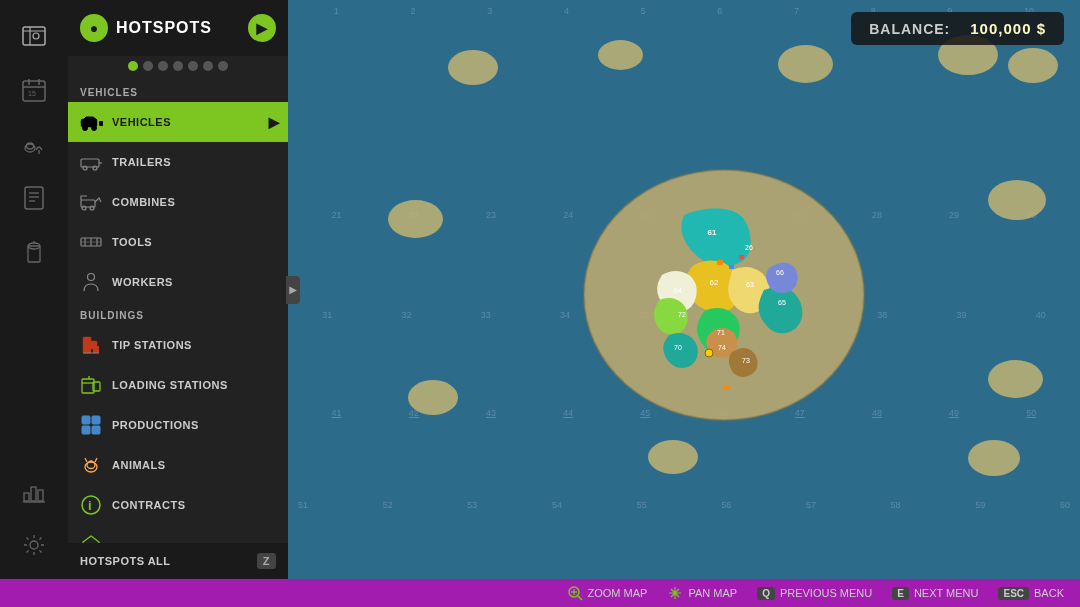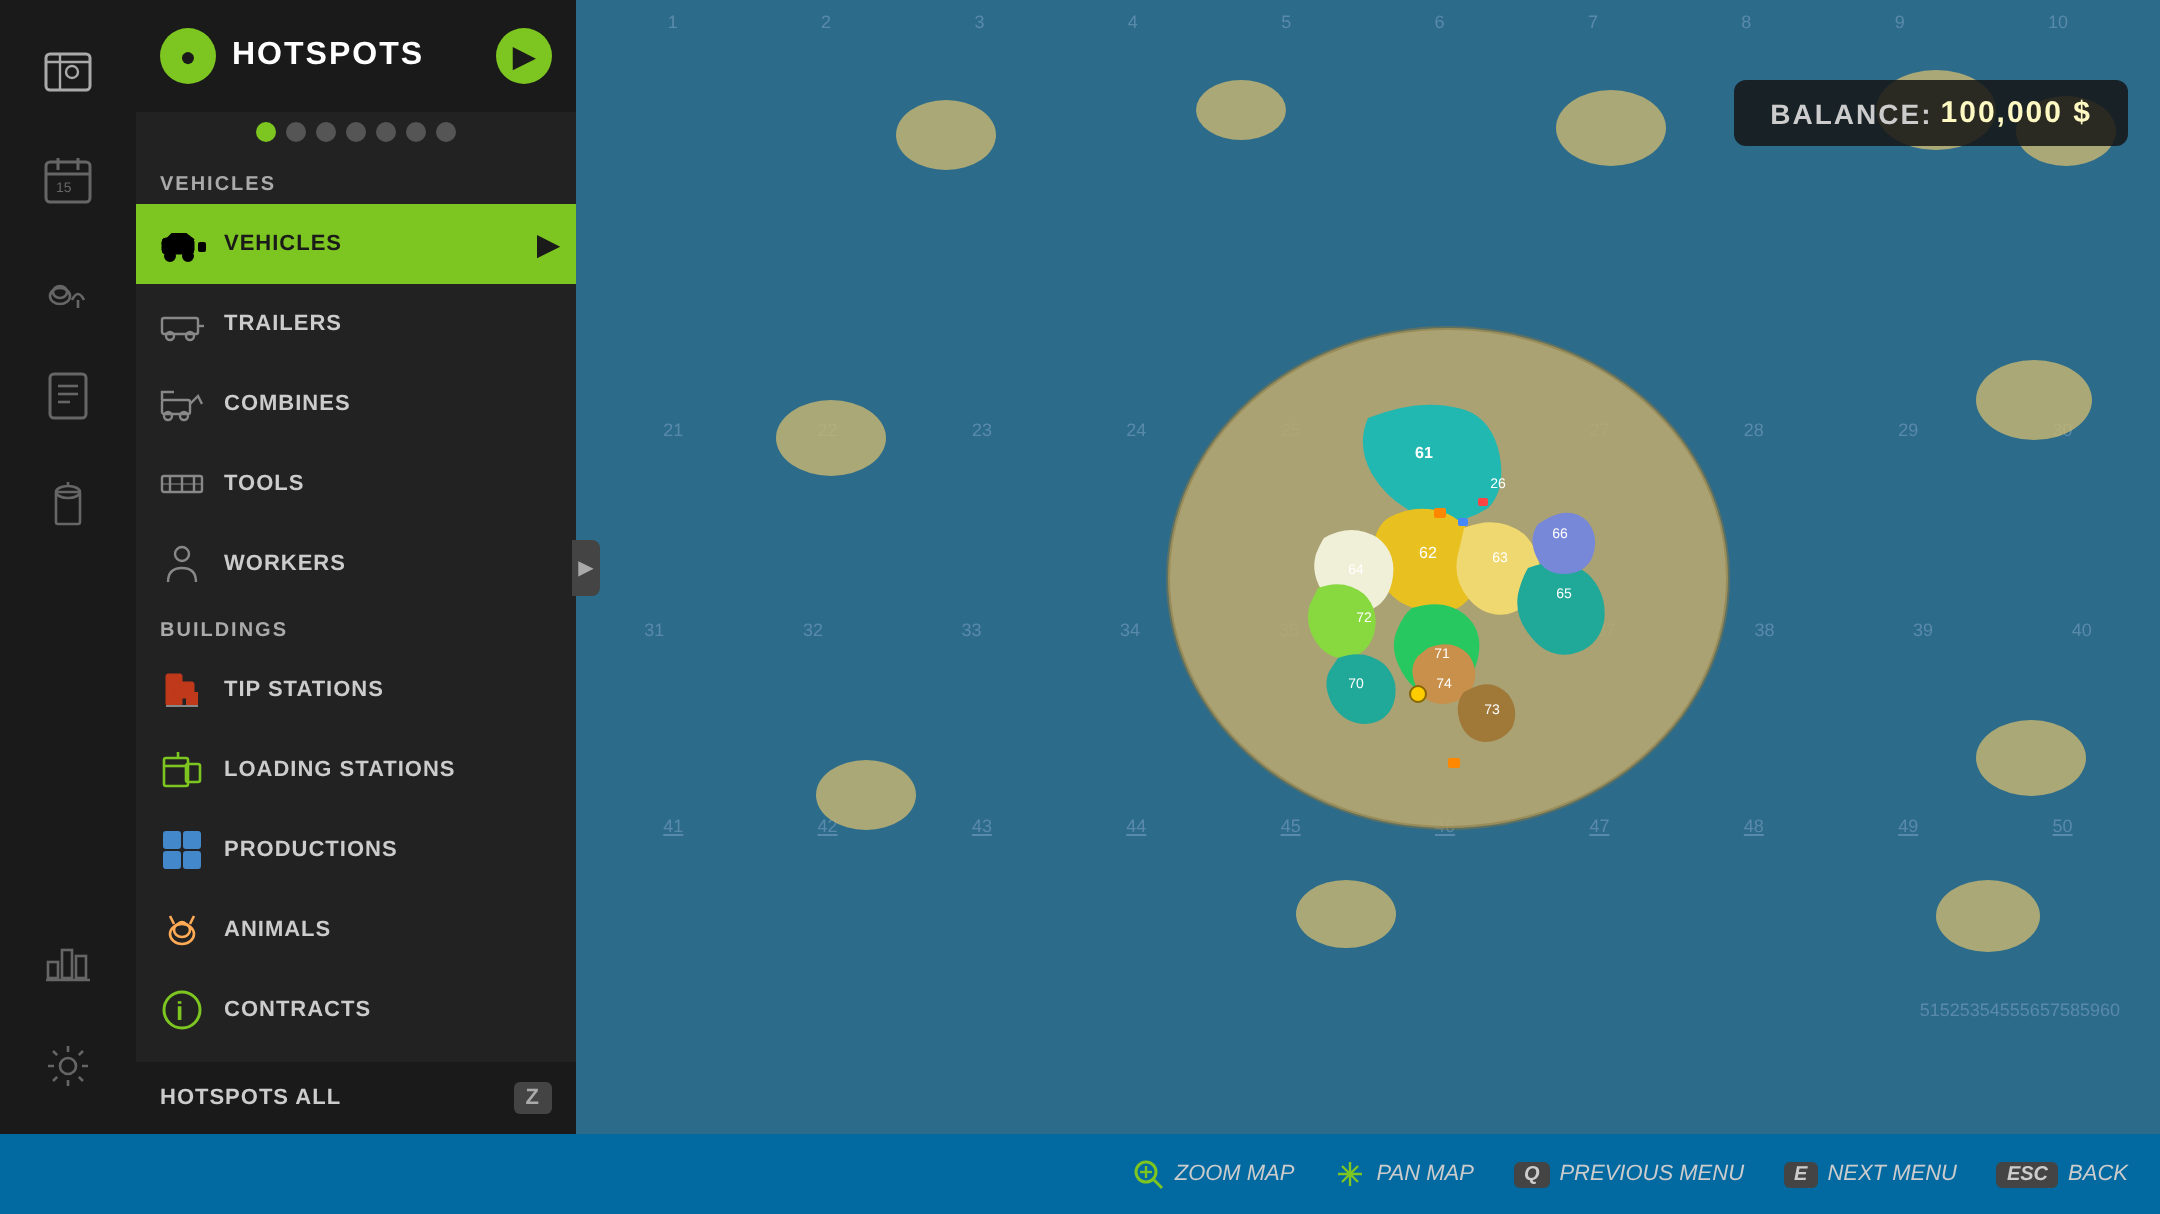--- a/index.html
+++ b/index.html
@@ -229,53 +229,51 @@
     
     .balance-display {
       position: absolute;
       top: 12px;
       right: 16px;
       background: rgba(20,20,20,0.85);
       border-radius: 6px;
       padding: 8px 18px;
       display: flex;
       align-items: center;
-      gap: 4px;
+      gap: 20px;
       color: #ccc;
       font-size: 14px;
       font-weight: bold;
       letter-spacing: 1px;
-      margin-top: 28px;
     }
 
     .balance-amount {
       color: #fef9c3;
       font-size: 15px;
     }
 
     
     .island-container {
       position: absolute;
       top: 50%;
       left: 55%;
       transform: translate(-50%, -50%);
       width: 340px;
       height: 310px;
     }
 
     
     .bottom-toolbar {
-      height: 40px;
-      background: #0369a1;
+      height: 28px;
+      background: #a21caf;
       display: flex;
       align-items: center;
       justify-content: flex-end;
       padding: 0 16px;
       gap: 20px;
-      font-style: italic;
     }
 
     .toolbar-item {
       display: flex;
       align-items: center;
       gap: 5px;
       color: #ccc;
       font-size: 11px;
       cursor: pointer;
     }
@@ -559,21 +557,21 @@
         <span>42</span>
         <span>43</span>
         <span>44</span>
         <span>45</span>
         <span>46</span>
         <span>47</span>
         <span>48</span>
         <span>49</span>
         <span>50</span>
     </div>
-    <div style="position:absolute;top:500px;left:0;right:0;display:flex;justify-content:flex-end;padding:0 20px;color:#5a8aaa;font-size:9px;">
+    <div style="position:absolute;top:500px;left:0;right:0;display:flex;justify-content:space-between;padding:0 10px;color:#5a8aaa;font-size:9px;">
       <span>51</span>
         <span>52</span>
         <span>53</span>
         <span>54</span>
         <span>55</span>
         <span>56</span>
         <span>57</span>
         <span>58</span>
         <span>59</span>
         <span>60</span>

